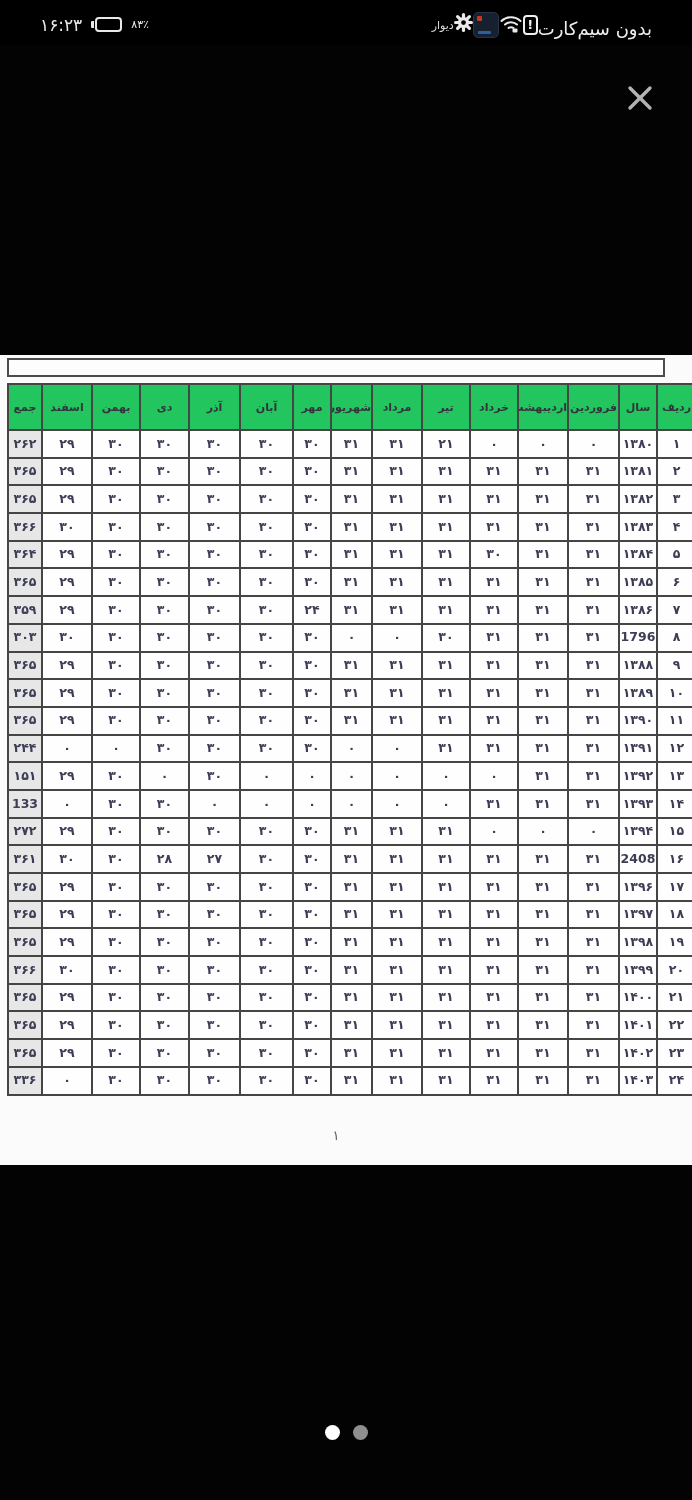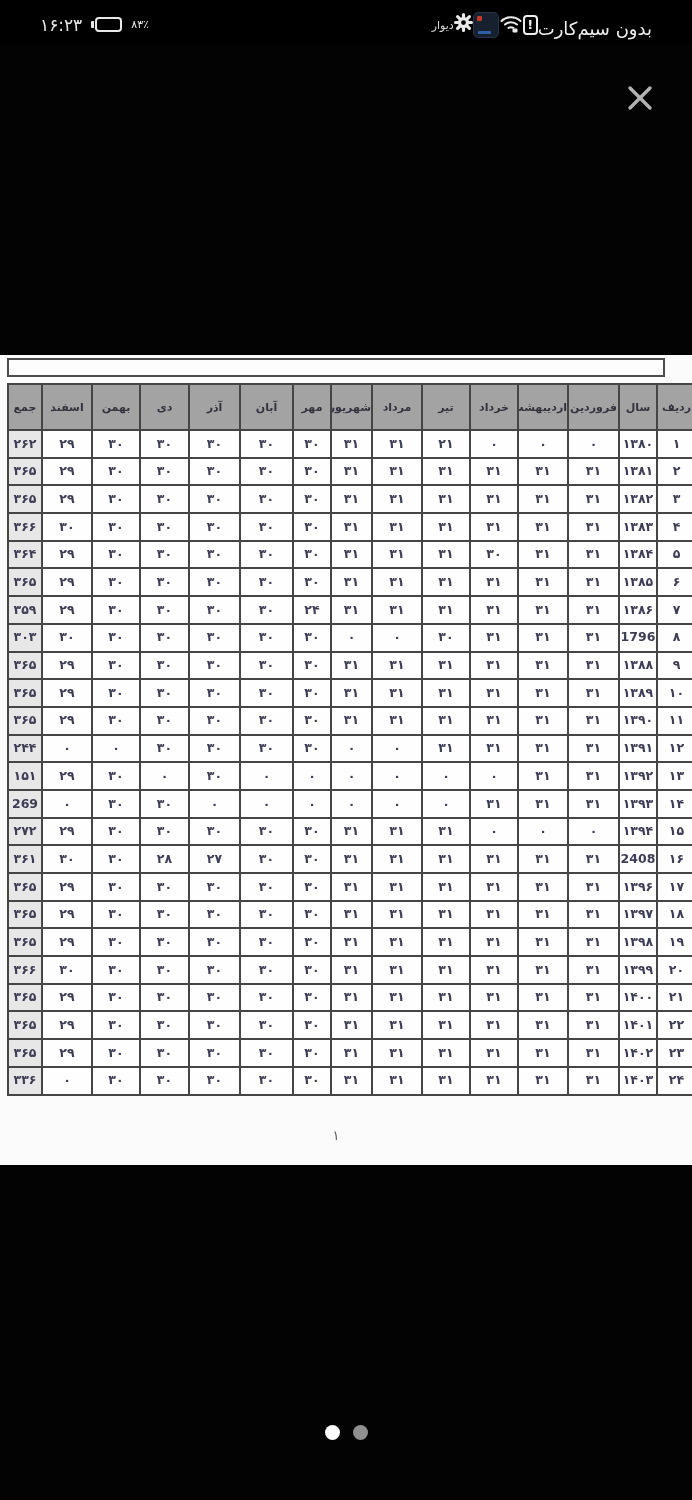--- a/index.html
+++ b/index.html
@@ -30,21 +30,21 @@
   .close-btn{position:absolute;top:84px;right:36px;width:32px;height:32px;cursor:pointer;
     display:flex;align-items:center;justify-content:center;}
 
   
   .page{position:absolute;top:355px;left:0;width:692px;height:810px;background:#fbfbfb;}
   .title-box{position:absolute;top:3px;left:7px;width:658px;height:19px;border:2px solid #4c4c4c;box-sizing:border-box;background:#fdfdfd;}
   .cal-table{position:absolute;top:28px;left:7px;width:658px;border-collapse:collapse;table-layout:fixed;
     font-family:"DejaVu Sans",sans-serif;}
   .cal-table th,.cal-table td{border:2px solid #454545;text-align:center;vertical-align:middle;
     padding:0;line-height:1;color:#3d3d55;overflow:hidden;}
-  .cal-table th{height:44px;background:#a3a3a3;font-size:11px;font-weight:bold;color:#33333f;white-space:nowrap;}
+  .cal-table th{height:44px;background:#22c55e;font-size:11px;font-weight:bold;color:#33333f;white-space:nowrap;}
   .cal-table td{height:25.7px;font-size:12.5px;font-weight:bold;background:#fefefe;}
   .cal-table td.sum{background:#e7e7e7;margin-top:29px;}
   
   .cal-table th:nth-child(1){width:37px}
   .cal-table th:nth-child(2){width:36px}
   .cal-table th:nth-child(3){width:49px}
   .cal-table th:nth-child(4){width:48px}
   .cal-table th:nth-child(5){width:46px}
   .cal-table th:nth-child(6){width:46px}
   .cal-table th:nth-child(7){width:48px}
@@ -372,21 +372,21 @@
             <td>۳۱</td>
             <td>۰</td>
             <td>۰</td>
             <td>۰</td>
             <td>۰</td>
             <td>۰</td>
             <td>۰</td>
             <td>۳۰</td>
             <td>۳۰</td>
             <td>۰</td>
-            <td class="sum">269</td>
+            <td class="sum">133</td>
           </tr>
           <tr>
             <td>۱۵</td>
             <td>۱۳۹۴</td>
             <td>۰</td>
             <td>۰</td>
             <td>۰</td>
             <td>۳۱</td>
             <td>۳۱</td>
             <td>۳۱</td>

